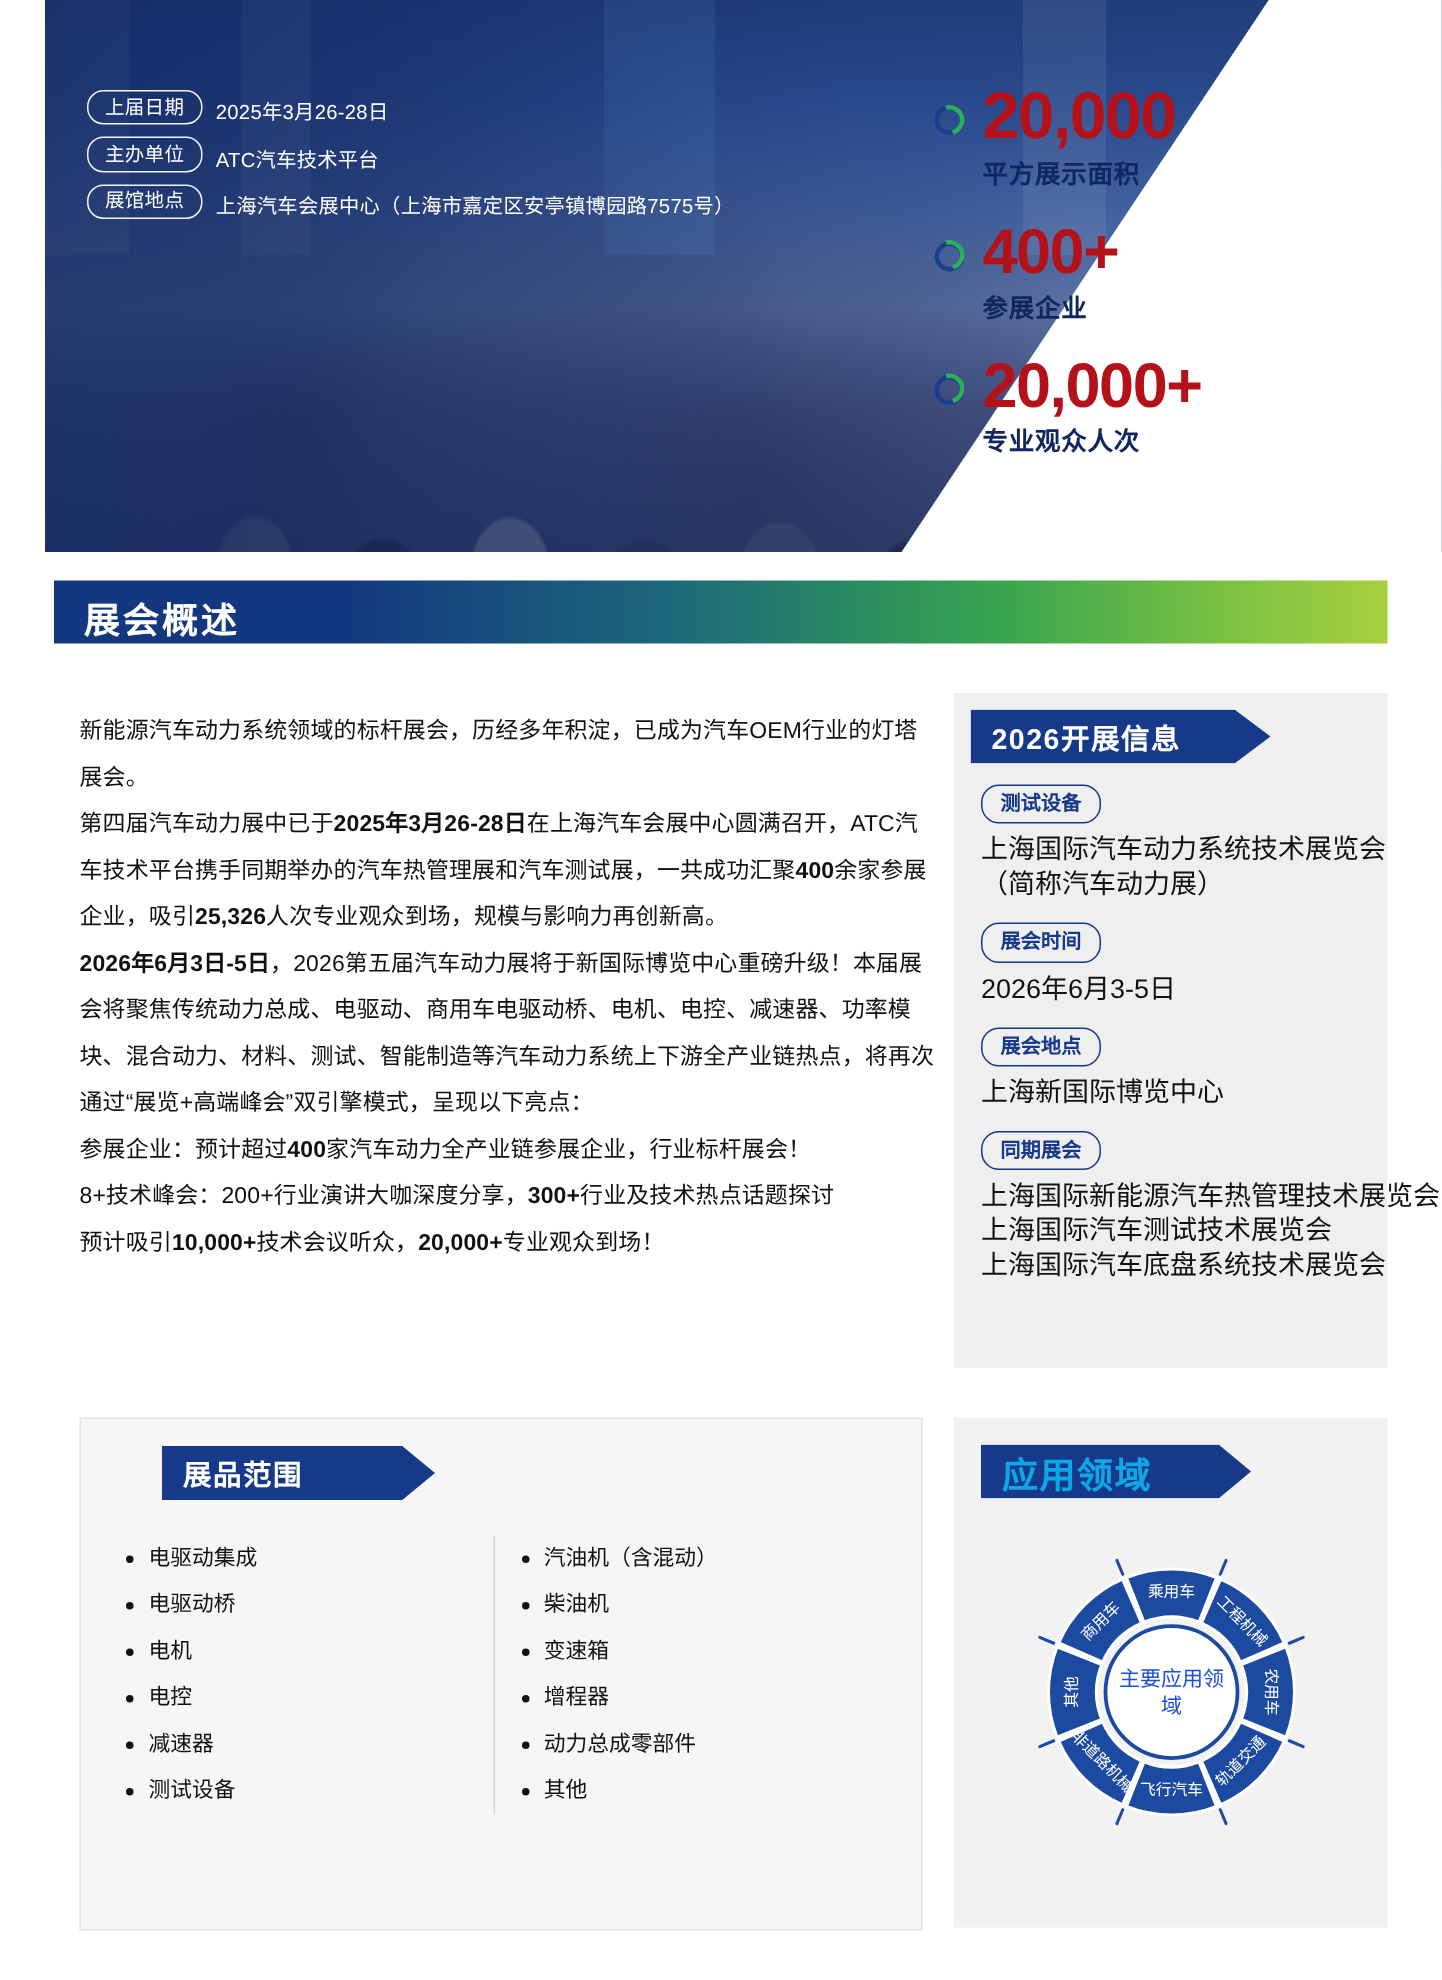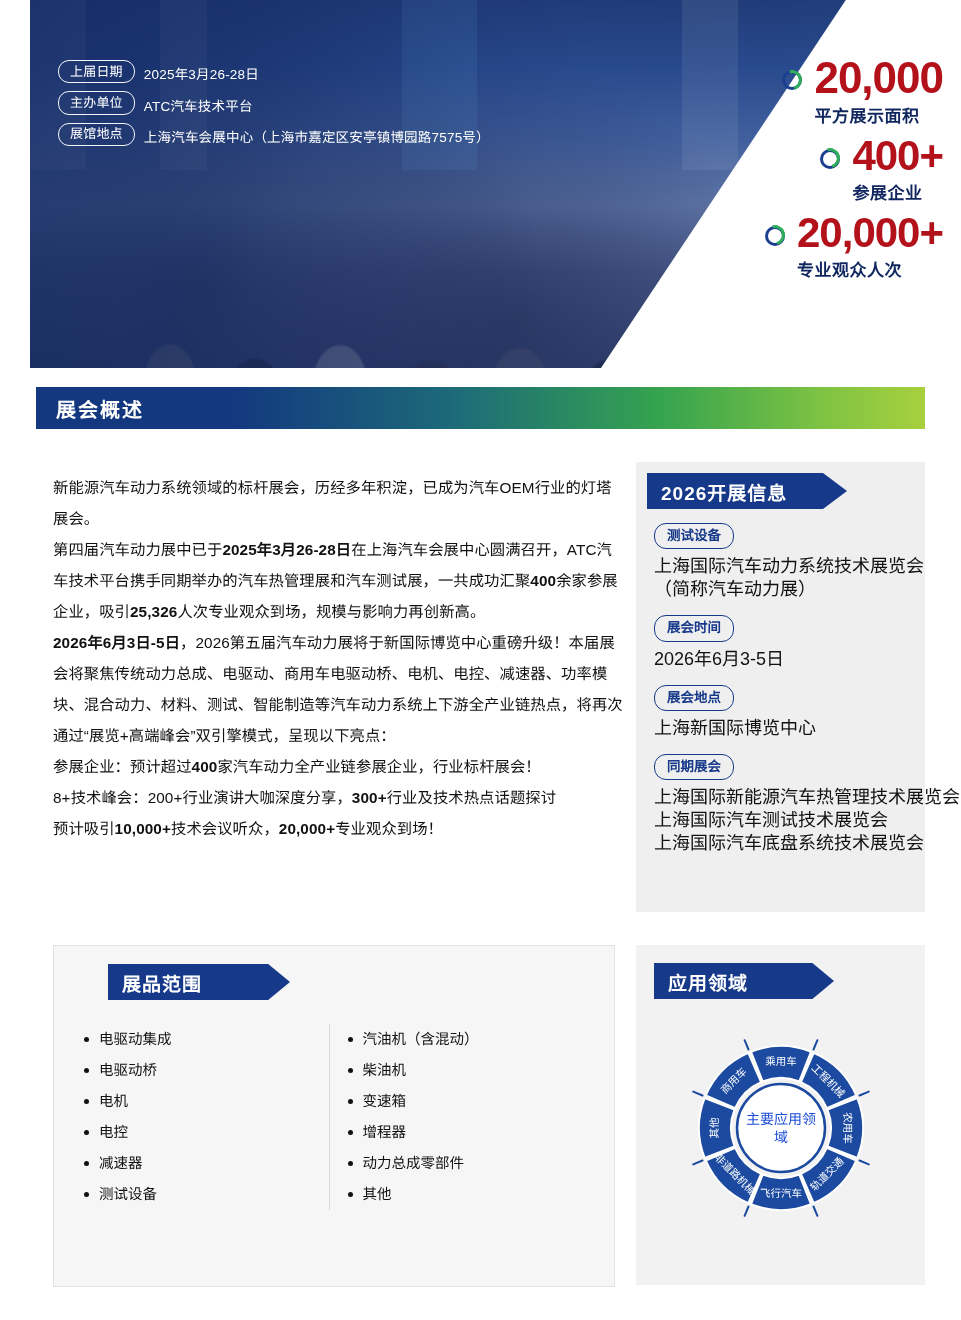--- a/index.html
+++ b/index.html
@@ -98,22 +98,21 @@
     line-height: 1.25;
   }
   .meta-val { white-space: nowrap; }
 
   .hero-stats {
     position: absolute;
     right: 18px; top: 56px;
     width: 320px;
     display: flex;
     flex-direction: column;
-    align-items: flex-end;
-    gap: 8px;
+    gap: 20px;
   }
   .stat {
     display: flex;
     align-items: flex-start;
     gap: 12px;
   }
   .stat-ring {
     width: 20px; height: 20px;
     border-radius: 50%;
     border: 3.5px solid #1b3f8f;
@@ -155,21 +154,21 @@
   .section-bar {
     position: absolute;
     left: 36px; top: 387px;
     width: 889px; height: 42px;
     background: linear-gradient(90deg, #13387f 0%, #13387f 22%, #1d6a79 47%, #35a34f 70%, #7cc243 88%, #a7cf3e 100%);
   }
   .section-bar .title {
     position: absolute;
     left: 20px; top: 7px;
     color: #ffffff;
-    font-size: 20px;
+    font-size: 24px;
     font-weight: bold;
     letter-spacing: 2px;
     text-align: right;
   }
 
   
   .overview-text {
     position: absolute;
     left: 53px; top: 472px;
     width: 570px;
@@ -281,21 +280,21 @@
   }
   .app-ribbon {
     position: absolute;
     left: 18px; top: 18px;
     width: 180px; height: 36px;
     background: #16398a;
     clip-path: polygon(0 0, 88% 0, 100% 50%, 88% 100%, 0 100%);
     display: flex; align-items: center;
   }
   .app-ribbon span {
-    color: #ffffff; font-size: 19px; font-weight: bold;
+    color: #0ea5e9; font-size: 24px; font-weight: bold;
     margin-left: 14px; letter-spacing: 1px;
   }
   .wheel {
     position: absolute;
     left: 34px; top: 72px;
     width: 222px; height: 222px;
   }
   .wheel svg { display: block; }
   .wheel-center-label {
     position: absolute;

